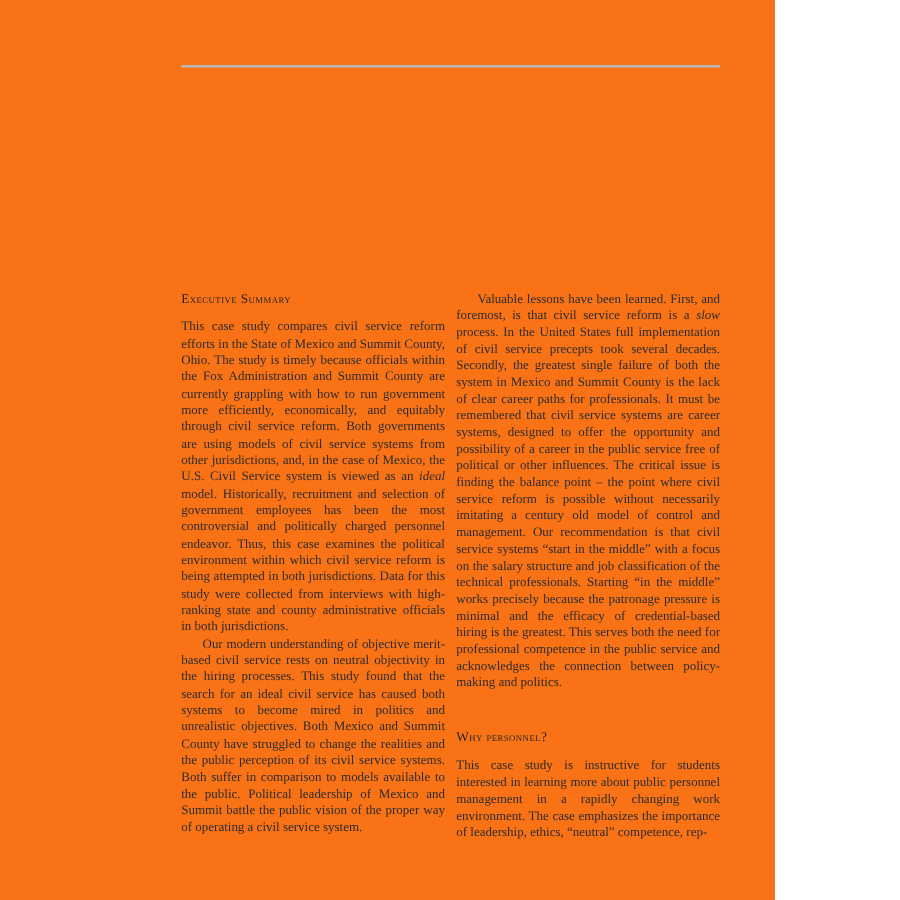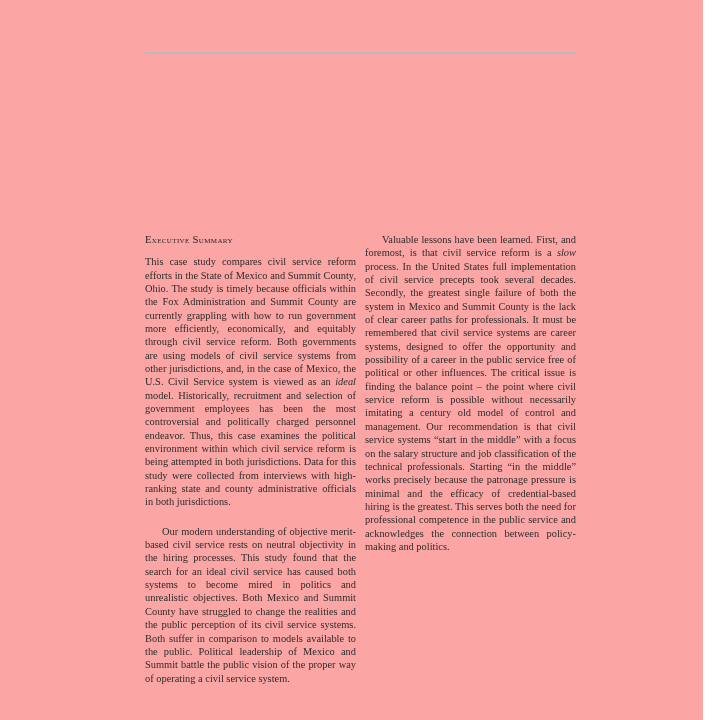--- a/index.html
+++ b/index.html
@@ -11,23 +11,23 @@
     width: 720px;
     height: 720px;
     background: #ffffff;
     font-family: "Liberation Serif", "DejaVu Serif", serif;
     color: #2b2b2b;
     overflow: hidden;
   }
 
   .page {
     position: relative;
-    width: 703px;
+    width: 620px;
     height: 720px;
-    background: #fca5a5;
+    background: #f97316;
   }
 
   
   .header-rule {
     position: absolute;
     left: 145px;
     top: 52px;
     width: 431px;
     height: 2px;
     background: #b9b9bb;
@@ -68,21 +68,21 @@
     margin: 0;
     font-size: 10.4px;
     line-height: 13.35px;
     text-align: justify;
     text-justify: inter-word;
     color: #2c2c2c;
     hyphens: none;
   }
 
   p.body-text + p.body-text {
-    margin-top: 16px;
+    margin-top: 0;
   }
 
   p.indent {
     text-indent: 17px;
   }
 
   em {
     font-style: italic;
     margin-top: 20px;
   }
@@ -101,17 +101,21 @@
       <div>
           <p class="body-text">This case study compares civil service reform efforts in the State of Mexico and Summit County, Ohio. The study is timely because officials within the Fox Administration and Summit County are currently grappling with how to run government more efficiently, economically, and equitably through civil service reform. Both governments are using models of civil service systems from other jurisdictions, and, in the case of Mexico, the U.S. Civil Service system is viewed as an <em>ideal</em> model. Historically, recruitment and selection of government employees has been the most controversial and politically charged personnel endeavor. Thus, this case examines the political environment within which civil service reform is being attempted in both jurisdictions. Data for this study were collected from interviews with high-ranking state and county administrative officials in both jurisdictions.</p>
           <p class="body-text indent">Our modern understanding of objective merit-based civil service rests on neutral objectivity in the hiring processes. This study found that the search for an ideal civil service has caused both systems to become mired in politics and unrealistic objectives. Both Mexico and Summit County have struggled to change the realities and the public perception of its civil service systems. Both suffer in comparison to models available to the public. Political leadership of Mexico and Summit battle the public vision of the proper way of operating a civil service system.</p>
         </div>
     </div>
 
     <div class="col col-right">
       <div>
           <p class="body-text indent">Valuable lessons have been learned. First, and foremost, is that civil service reform is a <em>slow</em> process. In the United States full implementation of civil service precepts took several decades. Secondly, the greatest single failure of both the system in Mexico and Summit County is the lack of clear career paths for professionals. It must be remembered that civil service systems are career systems, designed to offer the opportunity and possibility of a career in the public service free of political or other influences. The critical issue is finding the balance point – the point where civil service reform is possible without necessarily imitating a century old model of control and management. Our recommendation is that civil service systems “start in the middle” with a focus on the salary structure and job classification of the technical professionals. Starting “in the middle” works precisely because the patronage pressure is minimal and the efficacy of credential-based hiring is the greatest. This serves both the need for professional competence in the public service and acknowledges the connection between policy-making and politics.</p>
         </div>
+      <h2 class="section-heading heading-spaced">Why personnel?</h2>
+      <div>
+          <p class="body-text">This case study is instructive for students interested in learning more about public personnel management in a rapidly changing work environment. The case emphasizes the importance of leadership, ethics, “neutral” competence, rep-</p>
+        </div>
     </div>
 
   </div>
 
 </div>
 
 </body></html>

